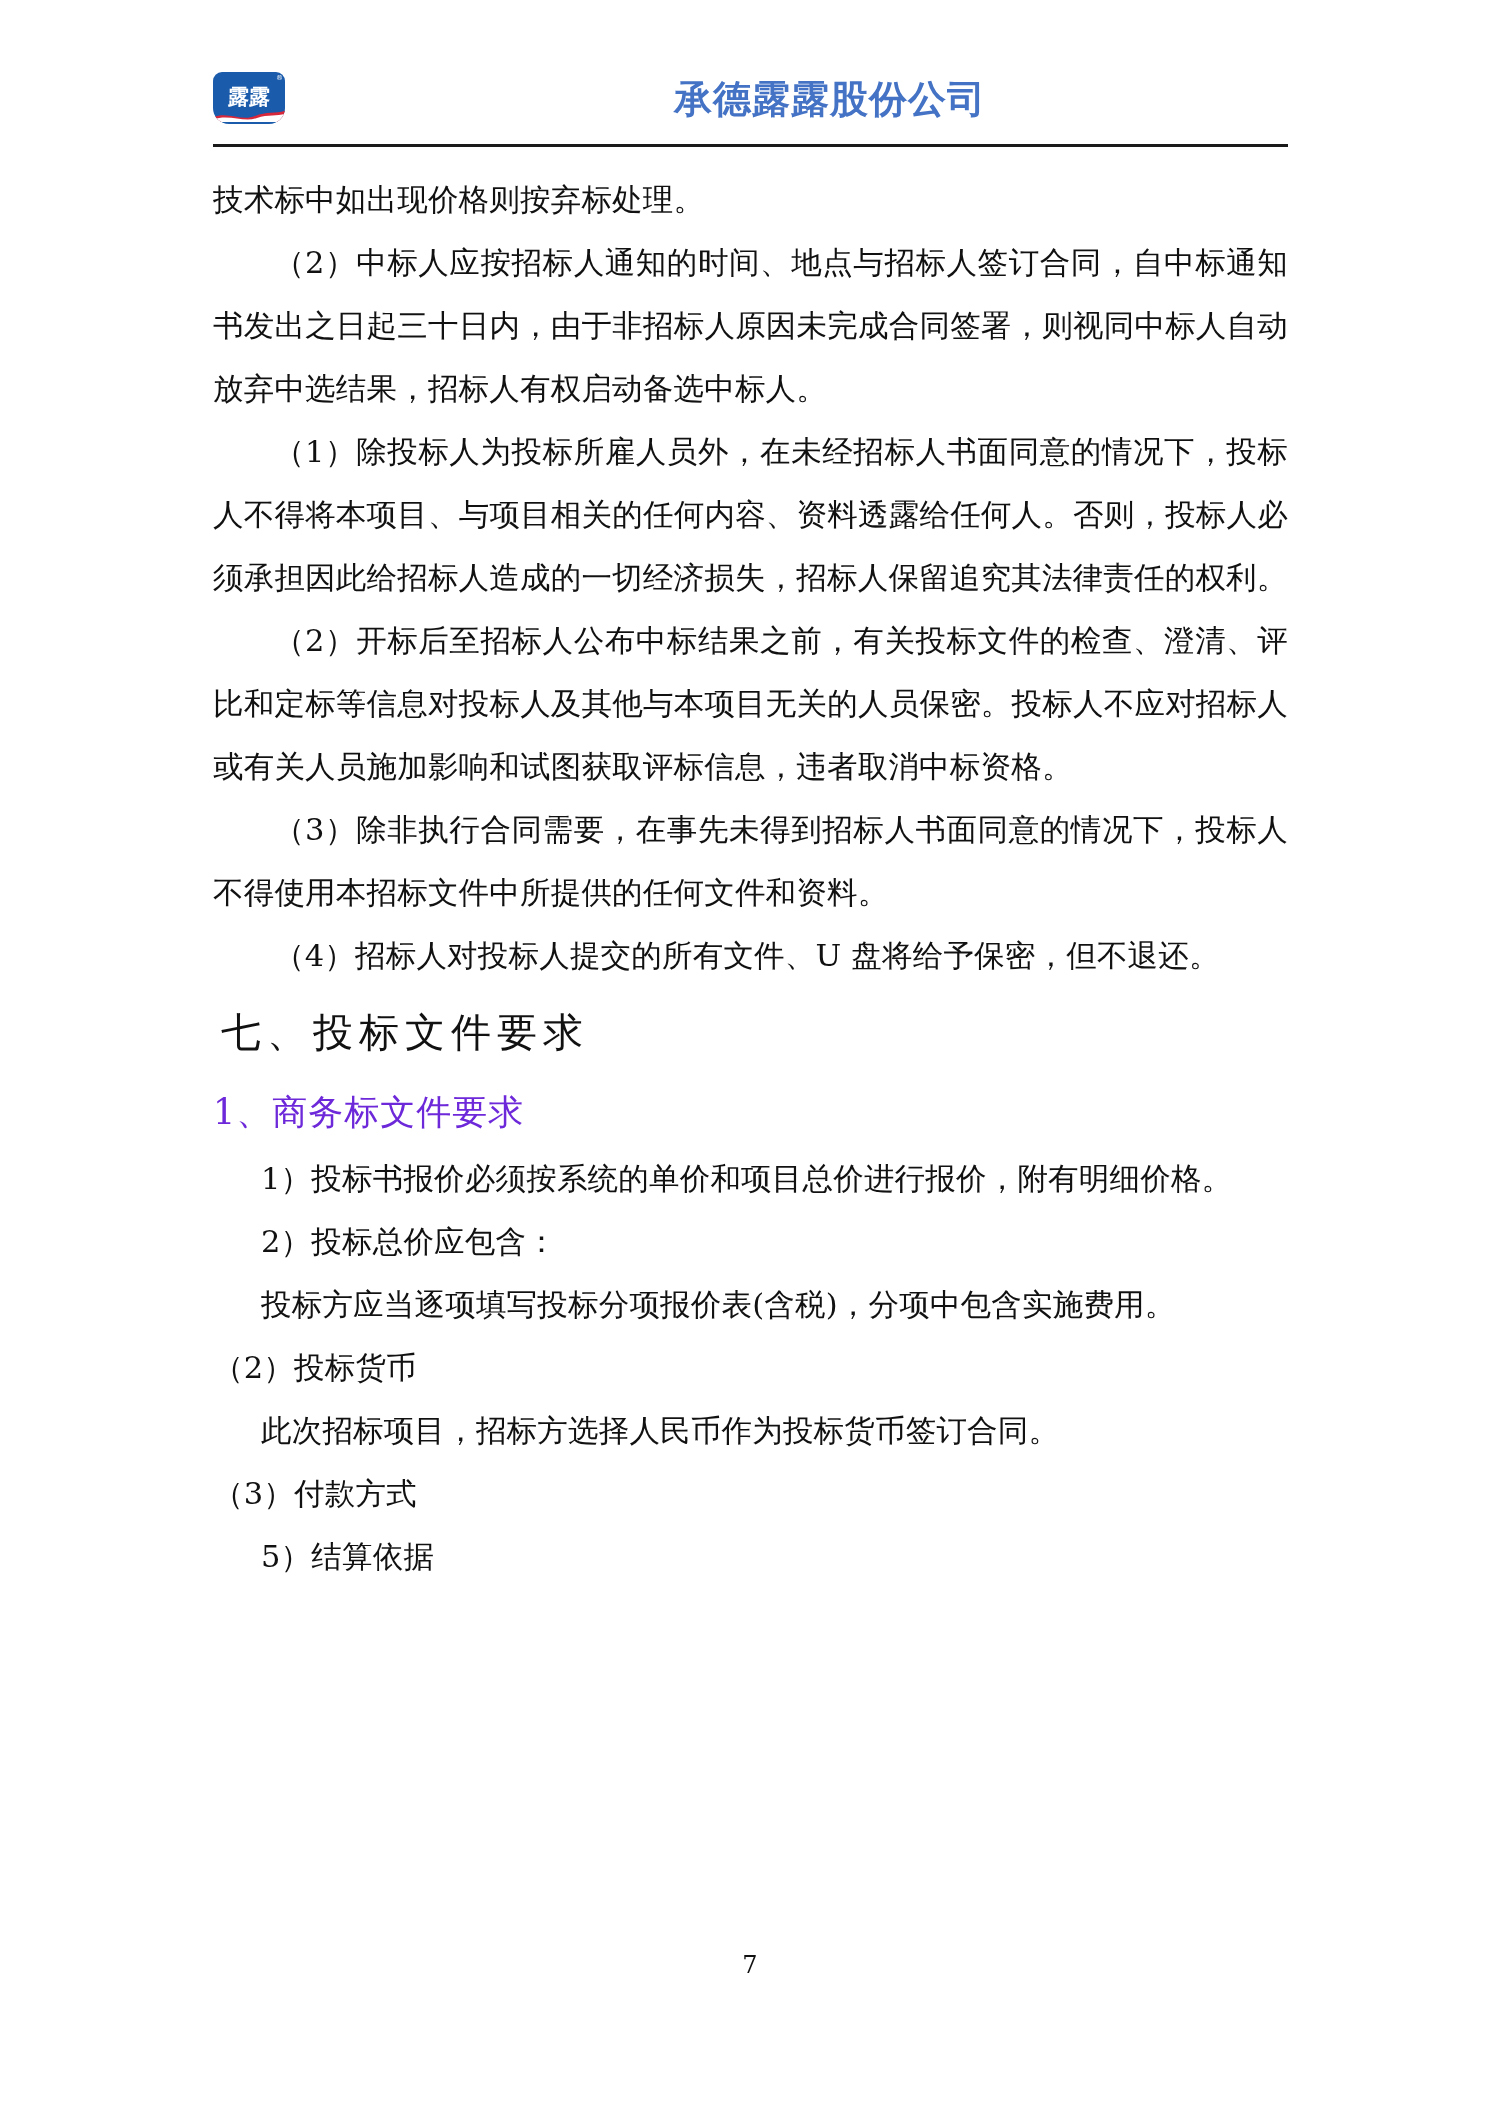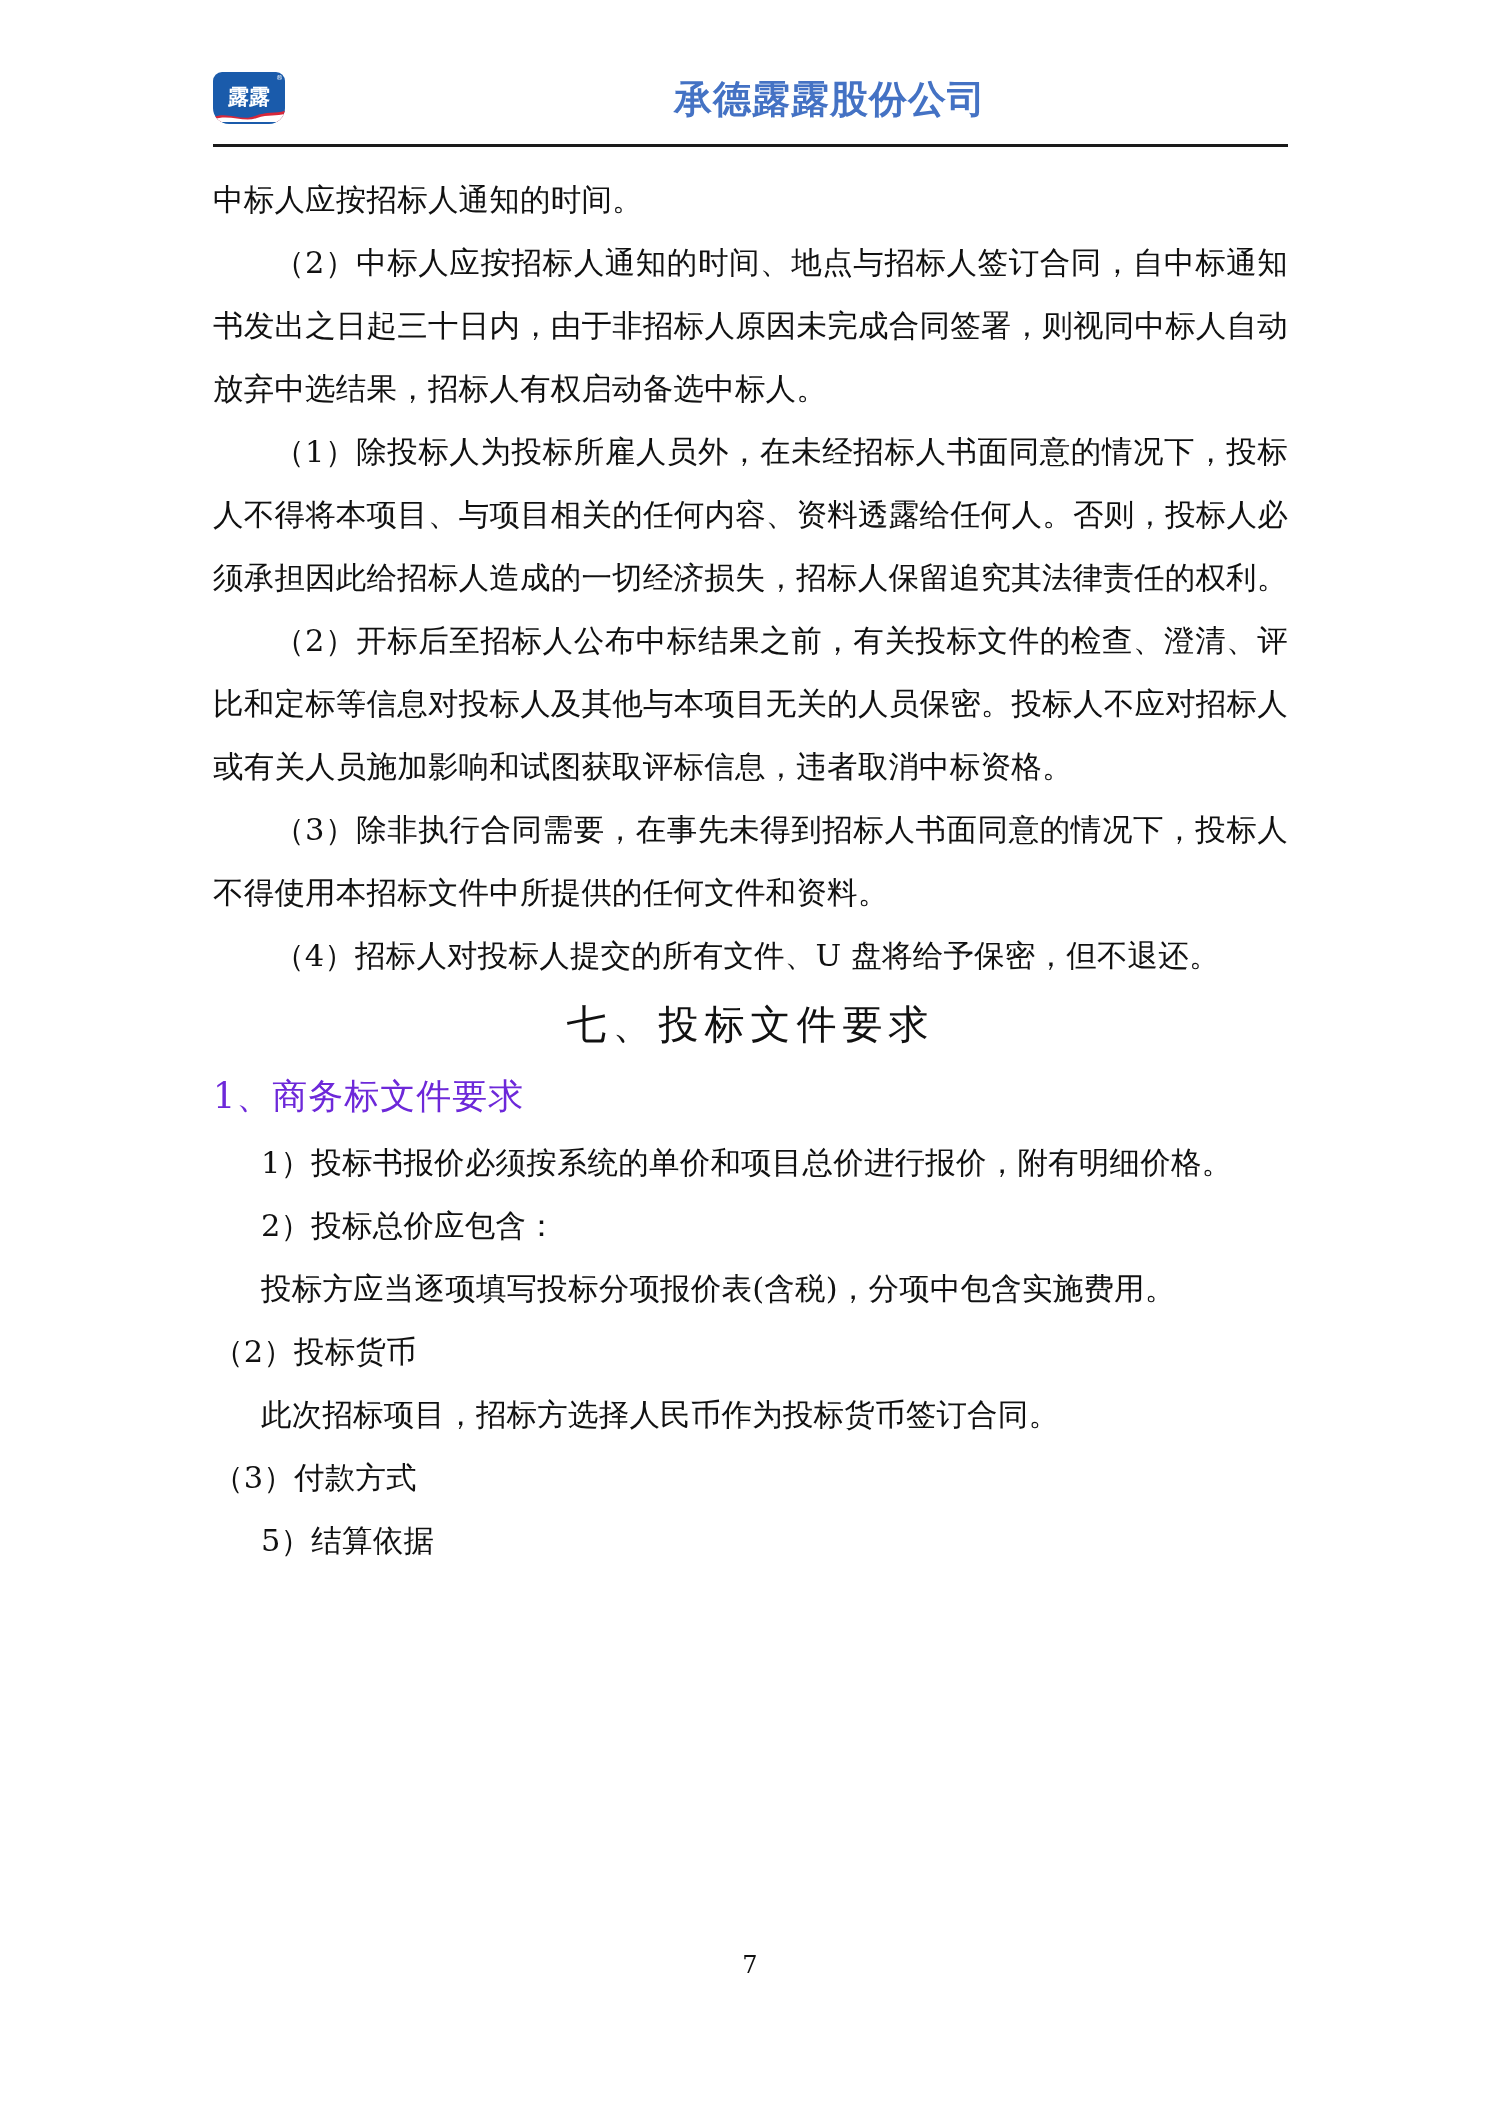--- a/index.html
+++ b/index.html
@@ -127,28 +127,27 @@
     text-align: justify;
     text-justify: inter-ideograph;
     font-family: "DejaVu Serif", "Liberation Serif", serif;
     color: #111111;
   }
   p.indent { text-indent: 61px; }
   p.indent-sm { text-indent: 48px; }
   p.noindent { text-indent: 0; }
 
   h2.section-title {
-    margin: 0;
+    margin: 8px;
     font-size: 40px;
     line-height: 74px;
     font-weight: 400;
     letter-spacing: 6px;
     font-family: "DejaVu Serif", "Liberation Serif", serif;
     color: #111111;
-    text-align: center;
   }
   h3.sub-title {
     margin: 0;
     font-size: 35px;
     line-height: 70px;
     font-weight: 400;
     letter-spacing: 1px;
     font-family: "DejaVu Serif", "Liberation Serif", serif;
     color: #6d28d9;
   }
@@ -190,21 +189,21 @@
         </div>
       </div>
 
       <div class="header-title">承德露露股份公司</div>
     </div>
     <div class="header-rule"></div>
   </div>
 
   <div class="content">
 
-    <p class="noindent">中标人应按招标人通知的时间。</p>
+    <p class="noindent">技术标中如出现价格则按弃标处理。</p>
 
     <p class="indent">（2）中标人应按招标人通知的时间、地点与招标人签订合同，自中标通知书发出之日起三十日内，由于非招标人原因未完成合同签署，则视同中标人自动放弃中选结果，招标人有权启动备选中标人。</p>
 
 
     <p class="indent">（1）除投标人为投标所雇人员外，在未经招标人书面同意的情况下，投标人不得将本项目、与项目相关的任何内容、资料透露给任何人。否则，投标人必须承担因此给招标人造成的一切经济损失，招标人保留追究其法律责任的权利。</p>
 
     <p class="indent">（2）开标后至招标人公布中标结果之前，有关投标文件的检查、澄清、评比和定标等信息对投标人及其他与本项目无关的人员保密。投标人不应对招标人或有关人员施加影响和试图获取评标信息，违者取消中标资格。</p>
 
     <p class="indent">（3）除非执行合同需要，在事先未得到招标人书面同意的情况下，投标人不得使用本招标文件中所提供的任何文件和资料。</p>
 

